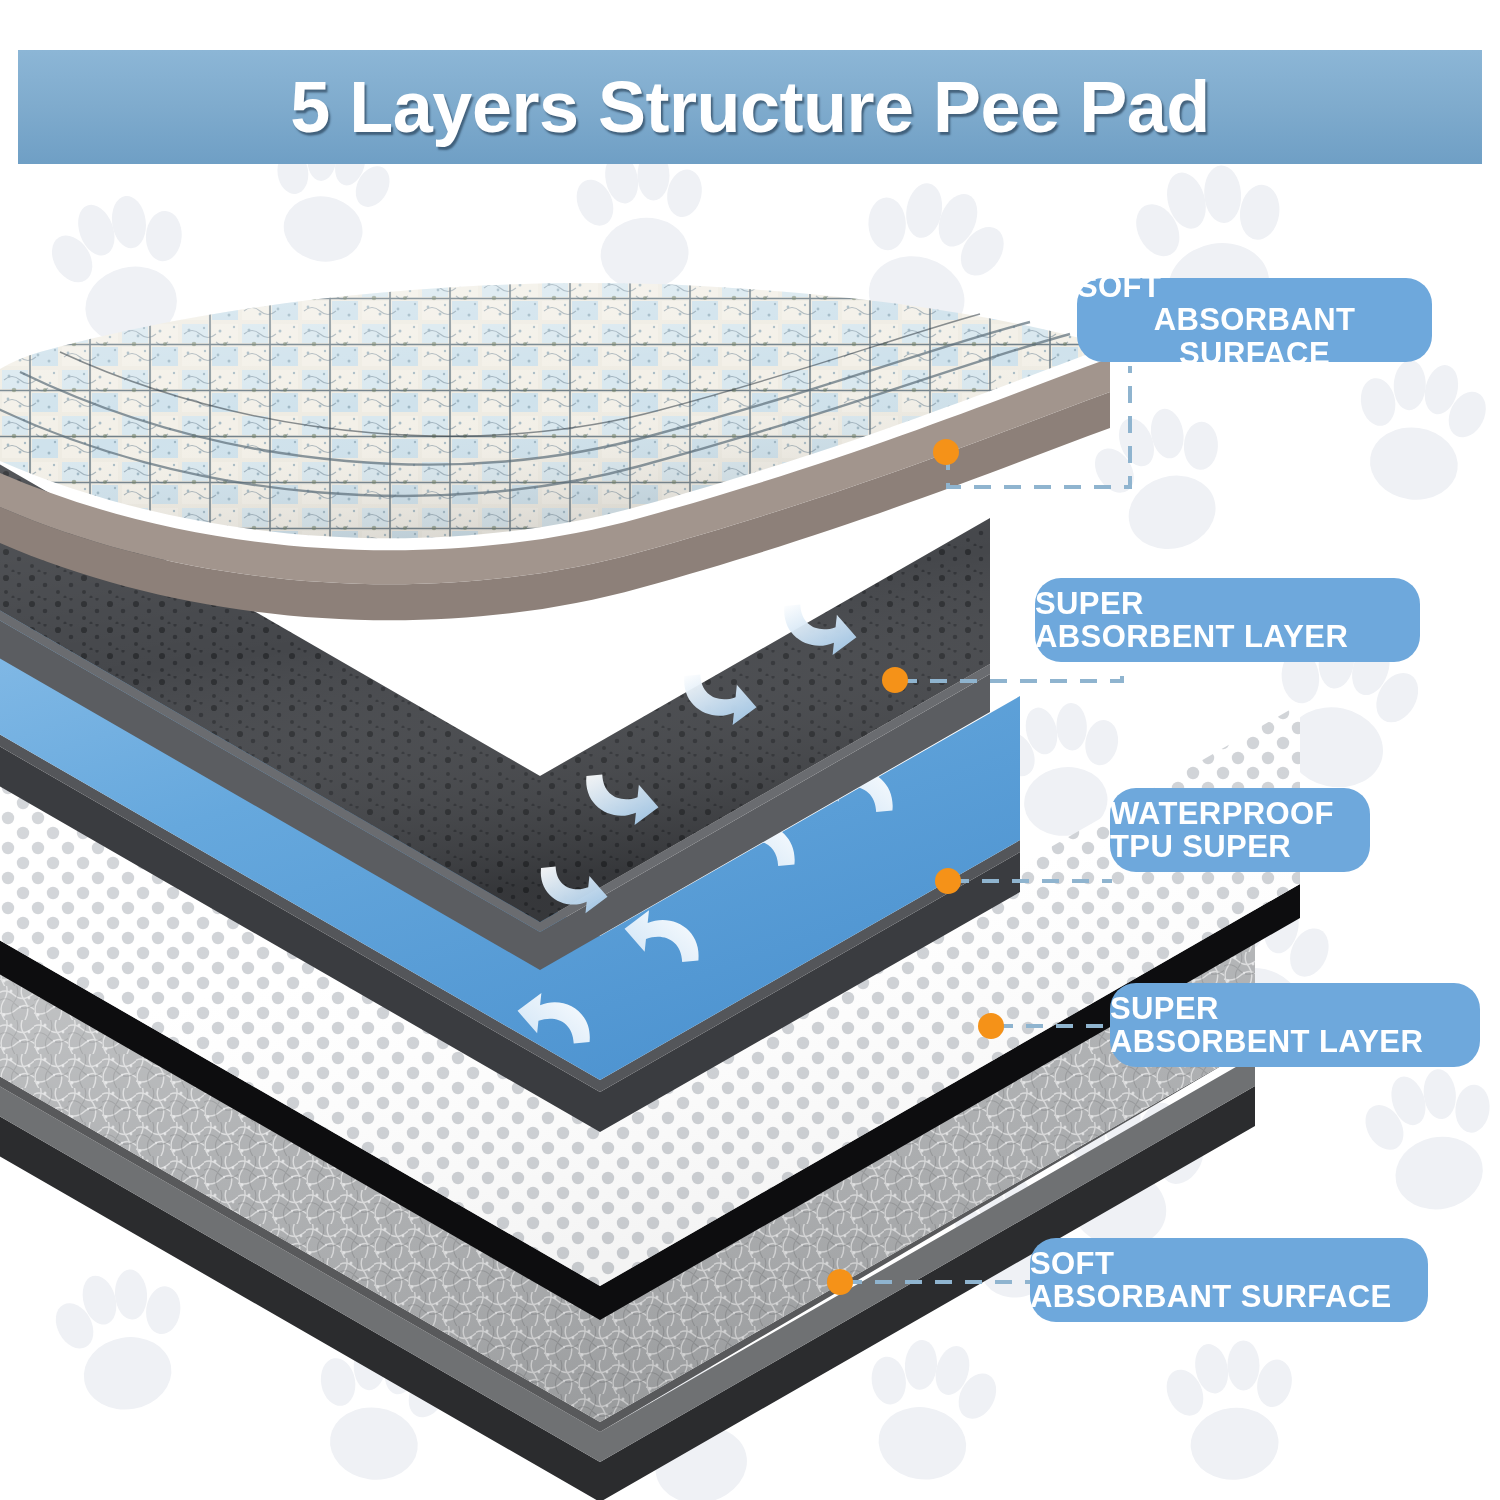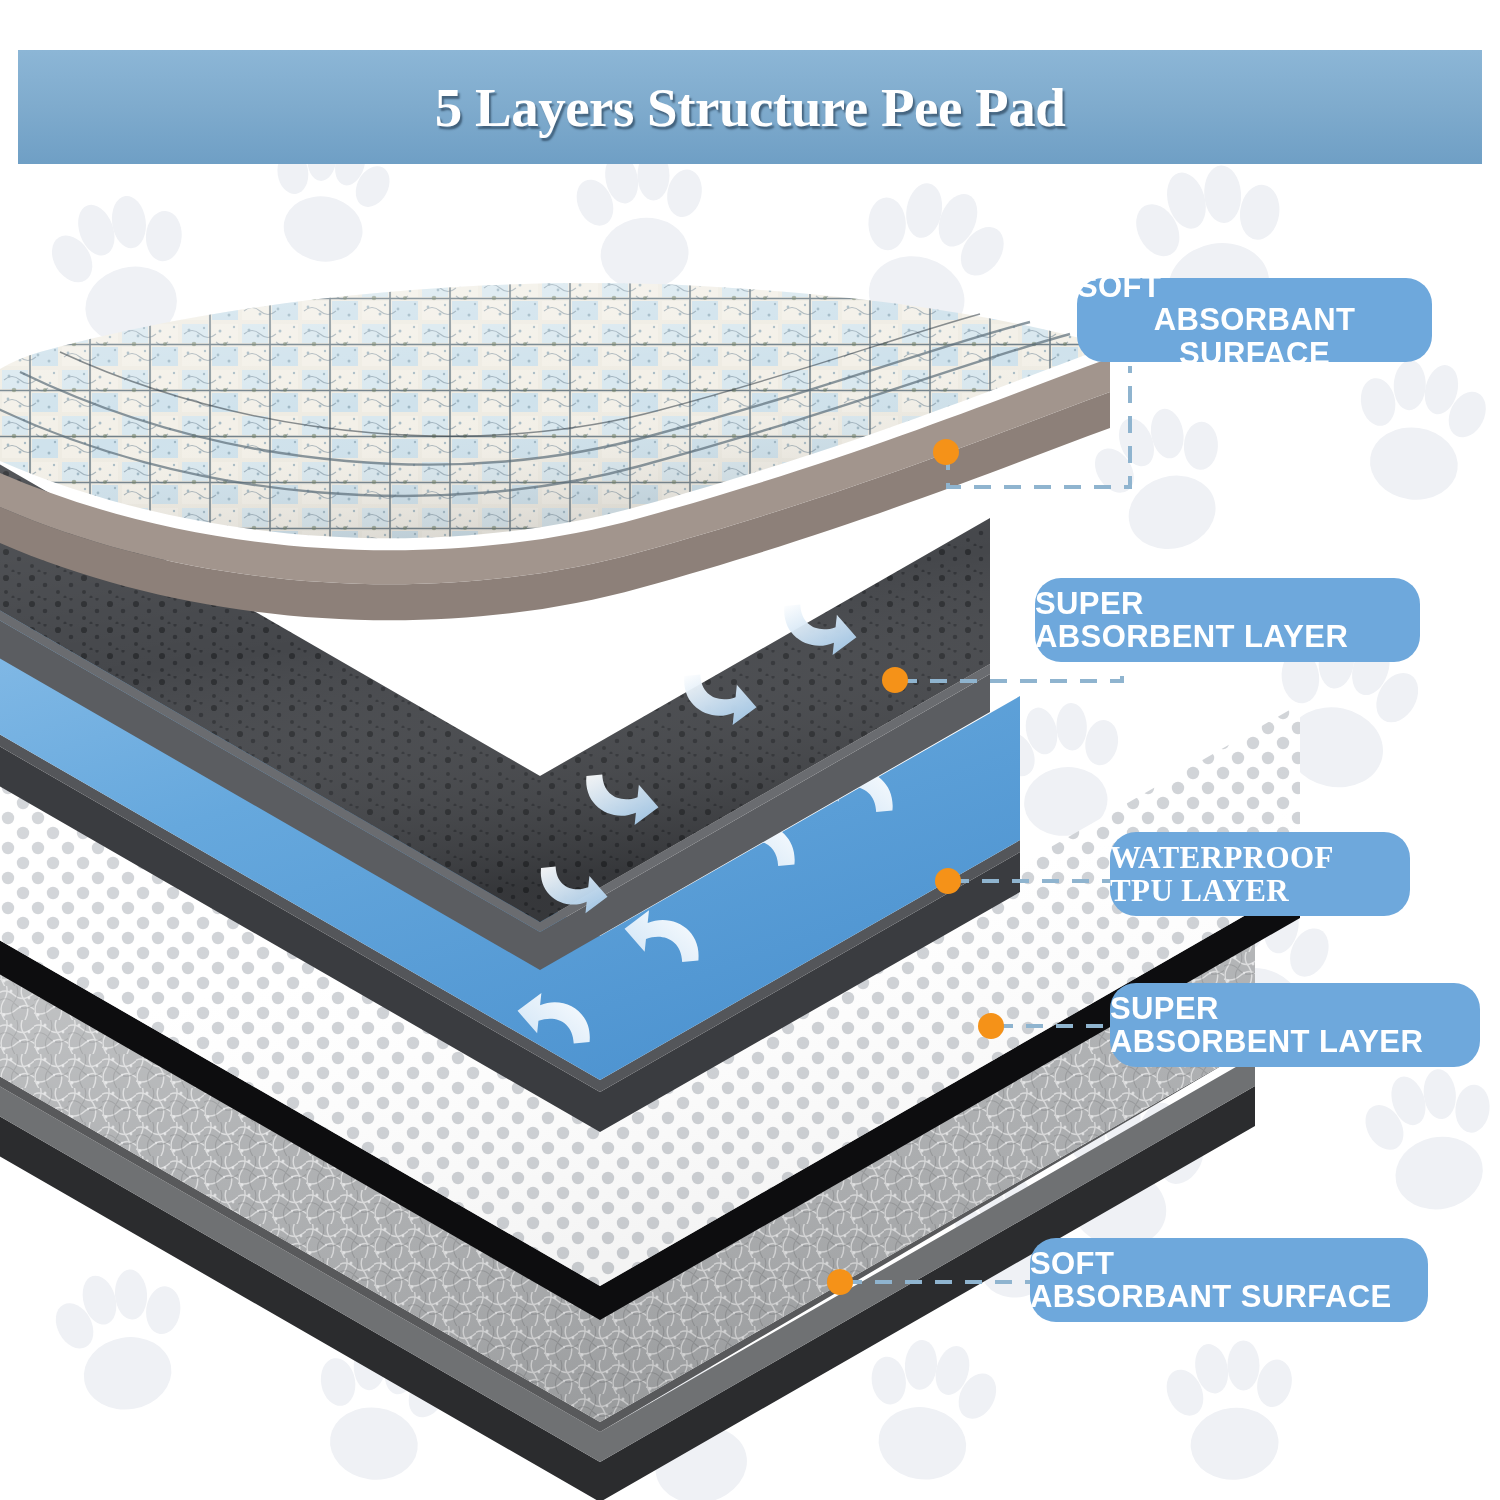--- a/index.html
+++ b/index.html
@@ -18,27 +18,27 @@
 
   
   .banner{
     position:absolute;left:18px;top:50px;width:1464px;height:114px;
     background:linear-gradient(180deg,#8cb6d6 0%,#7fabcd 50%,#6f9fc5 100%);
     z-index:5;
     display:flex;align-items:center;justify-content:center;
   }
   .banner-title{
     color:#ffffff;
-    font-size:55px;
+    font-size:72px;
     font-weight:bold;
     letter-spacing:-0.5px;
     line-height:1;
     text-shadow:2px 3px 2px rgba(20,40,60,.55);
     white-space:nowrap;
-    font-family:Liberation Serif, serif;
+    font-family:Liberation Sans, sans-serif;
   }
 
   
   #art{position:absolute;left:0;top:0;width:1500px;height:1500px;z-index:3;}
 
   
   #leads{position:absolute;left:0;top:0;width:1500px;height:1500px;z-index:6;}
 
   
   .callout{
@@ -51,21 +51,21 @@
     line-height:1.08;
     display:flex;flex-direction:column;align-items:flex-start;justify-content:center;
     box-sizing:border-box;
     font-family:"Liberation Sans", sans-serif;
   }
   .callout .l1{font-size:31px;letter-spacing:.4px;}
   .callout .l2{font-size:31px;letter-spacing:.4px;}
 
   #cal0{left:1077px;top:278px;width:355px;height:84px;}
   #cal1{left:1035px;top:578px;width:385px;height:84px;}
-  #cal2{left:1110px;top:832px;width:300px;height:84px;font-family:Liberation Serif, serif;}
+  #cal2{left:1110px;top:788px;width:260px;height:84px;}
   #cal3{left:1110px;top:983px;width:370px;height:84px;}
   #cal4{left:1030px;top:1238px;width:398px;height:84px;}
 </style>
 </head>
 <body>
 
 <div id="stage">
 
   <svg id="paws" viewBox="0 0 1500 1500" preserveAspectRatio="none" aria-hidden="true">
     <defs>
@@ -315,21 +315,21 @@
     <span class="l2">ABSORBANT SURFACE</span>
   </div>
 
   <div class="callout" id="cal1">
     <span class="l1">SUPER</span>
     <span class="l2">ABSORBENT LAYER</span>
   </div>
 
   <div class="callout" id="cal2">
     <span class="l1">WATERPROOF</span>
-    <span class="l2">TPU LAYER</span>
+    <span class="l2">TPU SUPER</span>
   </div>
 
   <div class="callout" id="cal3">
     <span class="l1">SUPER</span>
     <span class="l2">ABSORBENT LAYER</span>
   </div>
 
   <div class="callout" id="cal4">
     <span class="l1">SOFT</span>
     <span class="l2">ABSORBANT SURFACE</span>

